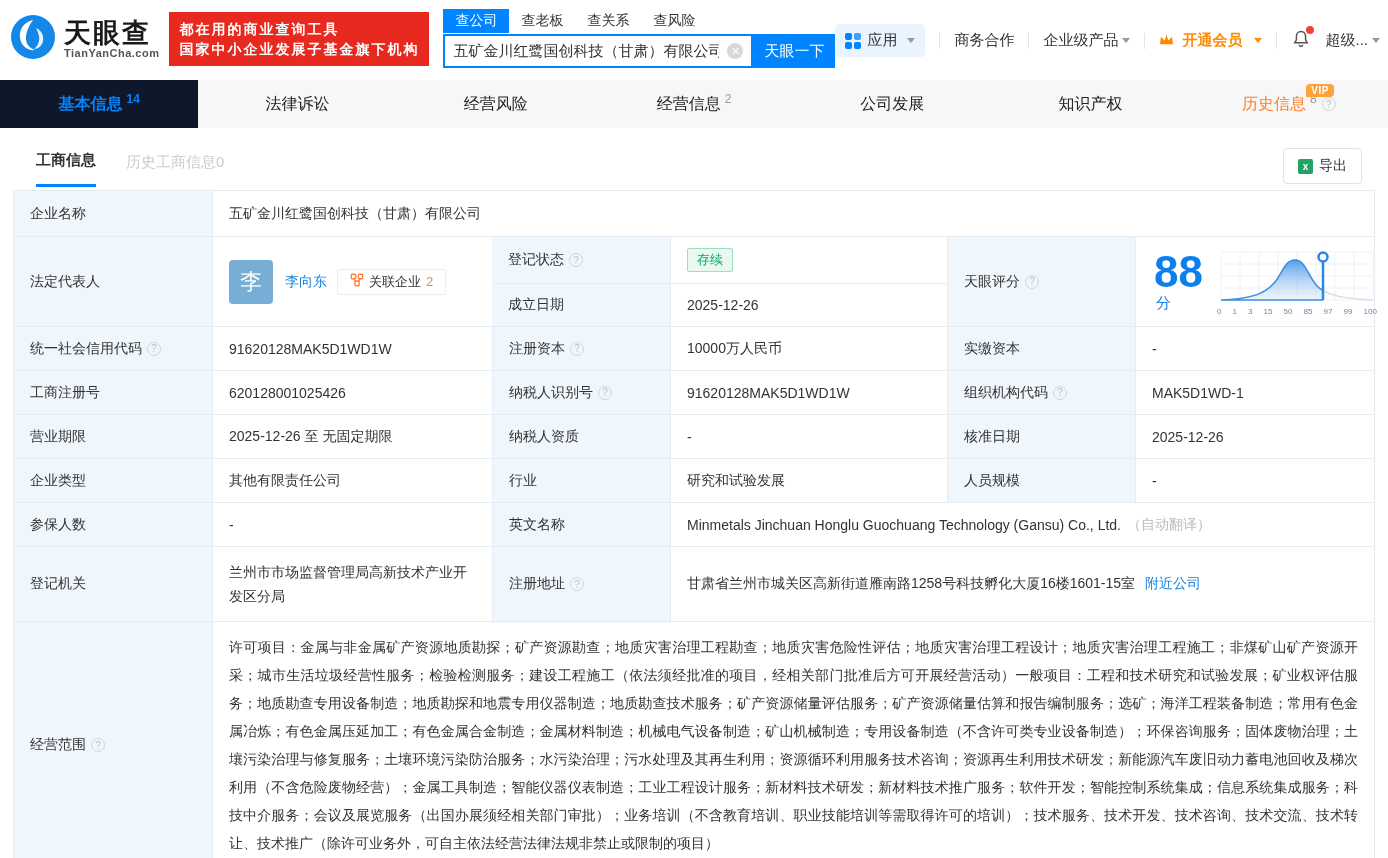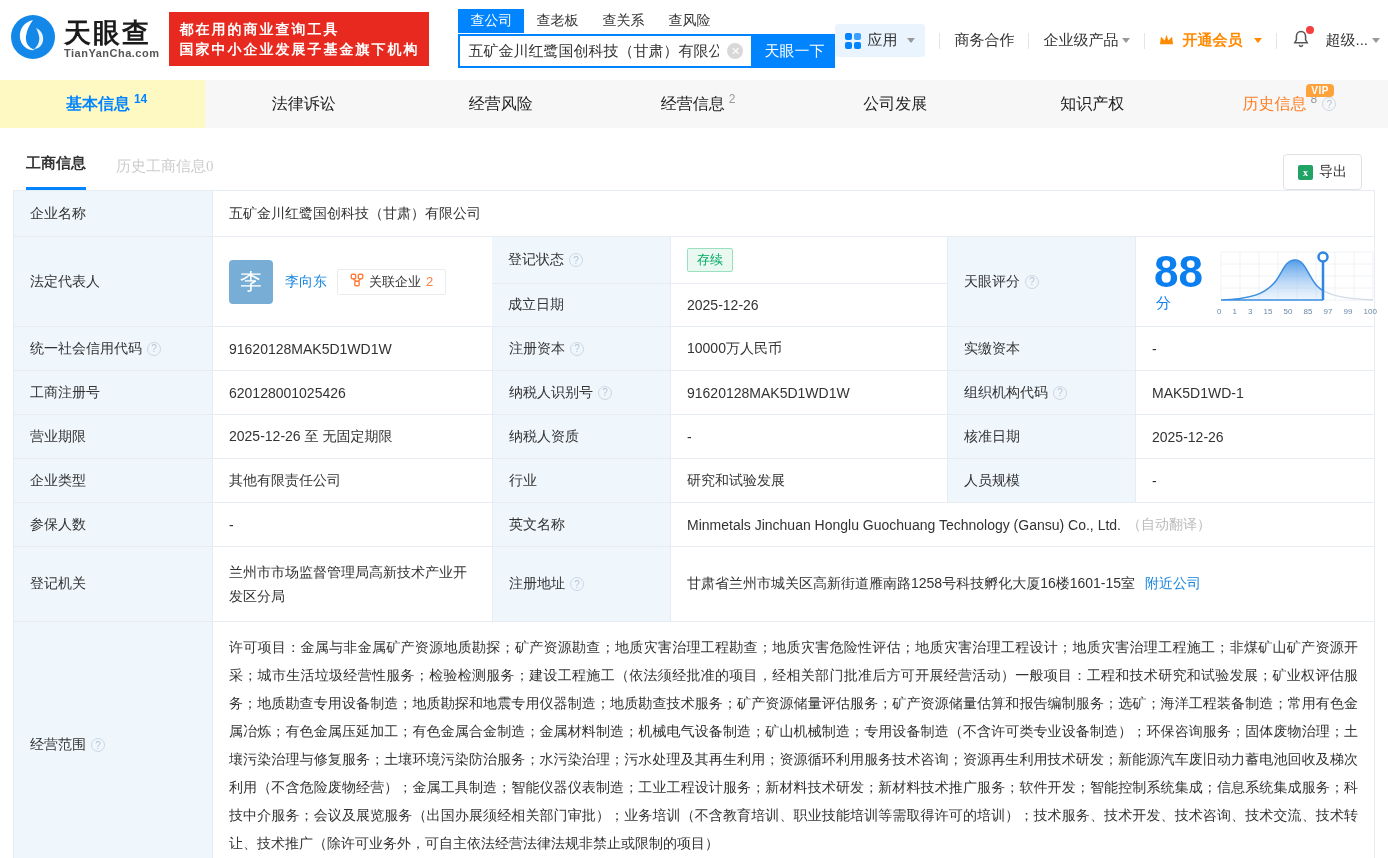--- a/index.html
+++ b/index.html
@@ -8,21 +8,21 @@
   .page { width:1388px; height:858px; position:relative; }
 
   
   .topbar { height:80px; display:flex; align-items:flex-start; padding:8px 8px 0 10px; }
   .logo { display:flex; align-items:center; margin-top:6px; }
   .logo-text { margin-left:8px; }
   .logo-brand { font-size:27px; font-weight:bold; color:#1a1a1a; letter-spacing:2px; line-height:28px;}
   .logo-domain { font-size:11px; color:#555; font-weight:bold; letter-spacing:.5px;}
   .banner { background:#e8291f; color:#fff; margin-left:10px; margin-top:4px;
     padding:7px 10px; font-size:14px; font-weight:bold; line-height:20px; letter-spacing:2px; white-space:nowrap;}
-  .search-wrap { margin-left:29px; width:430px; margin-top:0; }
+  .search-wrap { margin-left:14px; width:430px; margin-top:0; }
   .search-tabs { display:flex; align-items:center; height:26px; font-size:14px; }
   .search-tab { padding:3px 12px; cursor:pointer; color:#333; }
   .search-tab.active { background:#0084ff; color:#fff; }
   .search-box { display:flex; height:34px; }
   .search-input-wrap { flex:1; border:2px solid #0084ff; background:#fff; display:flex; align-items:center; }
   .search-input { border:none; outline:none; flex:1; font-size:15px; padding:0 8px; color:#333;
     font-family:"Liberation Sans","DejaVu Sans",sans-serif;}
   .clear-ic { width:16px; height:16px; border-radius:50%; background:#d8d8d8; color:#fff; font-size:11px;
     display:flex; align-items:center; justify-content:center; margin-right:8px; cursor:pointer;}
   .search-btn { width:82px; background:#0084ff; color:#fff; border:none; font-size:15px; cursor:pointer;
@@ -39,31 +39,31 @@
   .nav-sep { width:1px; height:16px; background:#e5e5e5; }
   .vip-link { color:#ff8a00; font-weight:bold; display:flex; align-items:center; gap:8px; cursor:pointer;}
   .bell-wrap { position:relative; cursor:pointer; }
   .bell-dot { position:absolute; top:-3px; right:-3px; width:8px; height:8px; border-radius:50%; background:#f53f3f;}
 
   
   .tabstrip { display:flex; background:#f7f7f7; height:48px; margin-top:0; }
   .mtab { flex:1; display:flex; align-items:center; justify-content:center; font-size:16px; color:#222;
     cursor:pointer; position:relative; }
   .mtab .cnt { font-size:12px; color:#999; margin-left:4px; align-self:flex-start; margin-top:12px;}
-  .mtab.active { background:#fef9c3; color:#0084ff; font-weight:bold;padding-left:8px; }
+  .mtab.active { background:#0f172a; color:#0084ff; font-weight:bold; }
   .mtab.active .cnt { color:#0084ff; }
   .mtab.orange { color:#ff7e22; }
   .vip-badge { position:absolute; top:4px; right:54px; background:#ffa23c; color:#fff; font-size:10px;
     font-weight:bold; padding:1px 5px; border-radius:4px 4px 4px 0; letter-spacing:.5px;}
   .help-ic { width:14px; height:14px; border:1px solid #ccd8e4; border-radius:50%; color:#b6c5d2;
     font-size:10px; display:inline-flex; align-items:center; justify-content:center; margin-left:5px; flex:none;}
 
   
   .panel { background:#fff; }
-  .subtab-row { display:flex; align-items:flex-end; padding:20px 26px 0 26px; height:62px;font-family:Liberation Serif, serif; }
+  .subtab-row { display:flex; align-items:center; padding:20px 26px 0 36px; height:62px; }
   .subtab { font-size:15px; cursor:pointer; padding-bottom:14px; position:relative; }
   .subtab.active { color:#333; font-weight:bold; border-bottom:3px solid #0084ff; }
   .subtab.dim { color:#ccc; margin-left:30px; }
   .export-btn { margin-left:auto; border:1px solid #e1e1e1; background:#fff; border-radius:4px;
     padding:8px 14px; font-size:14px; color:#333; display:flex; align-items:center; gap:6px; cursor:pointer;
     font-family:inherit; margin-top:-6px;}
   .xls-ic { width:15px; height:15px; background:#21a366; border-radius:2px; color:#fff; font-size:10px;
     font-weight:bold; display:flex; align-items:center; justify-content:center;}
 
   

